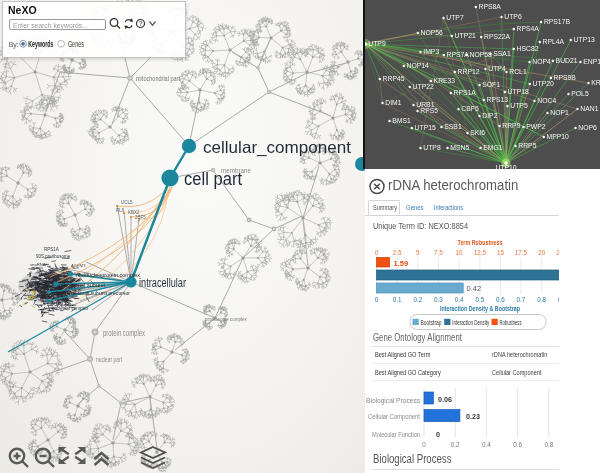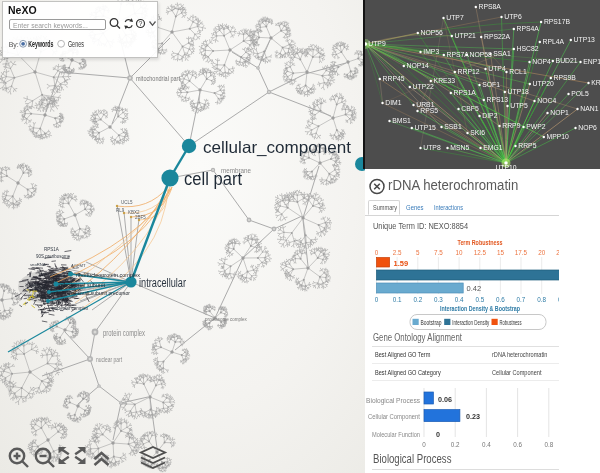--- a/index.html
+++ b/index.html
@@ -129,21 +129,21 @@
 <g stroke="#5a5a5a" stroke-width="2.5" fill="none">
 <path d="M90.5 16 L97.5 10 L104.5 16"></path>
         <path d="M90.5 22 L97.5 16 L104.5 22"></path>
 </g>
 <g stroke="#4f4f4f" stroke-width="1.9" fill="none">
 <path d="M149 4 L161 9.5 L149 15 L137 9.5 Z"></path>
 <path d="M137 14.5 L149 20 L161 14.5"></path>
 <path d="M137 19.5 L149 25 L161 19.5"></path>
 </g>
 </svg>
-<div style="position:absolute;left:2px;top:1px;width:156px;height:57px;background:rgba(255,255,255,.93);border:1px solid #c2c2c0;box-shadow:1px 2px 3px rgba(0,0,0,.12)">
+<div style="position:absolute;left:2px;top:1px;width:184px;height:57px;background:rgba(255,255,255,.93);border:1px solid #c2c2c0;box-shadow:1px 2px 3px rgba(0,0,0,.12)">
 <div style="position:absolute;left:5px;top:2px;font-size:10.5px;font-weight:bold;color:#111">NeXO</div>
 <div style="position:absolute;left:6px;top:17px;width:97px;height:11px;border:1px solid #9a9a9a;background:#fff;border-radius:2px"></div>
 <div style="position:absolute;left:10px;top:19px;font-size:8px;color:#999;transform:scaleX(.85);transform-origin:left">Enter search keywords...</div>
 <svg width="48" height="14" viewBox="0 0 48 14" style="position:absolute;left:106px;top:15px">
 <g stroke="#333" stroke-width="1.3" fill="none">
 <circle cx="5" cy="5.5" r="3.8"></circle>
           <line x1="8" y1="8.5" x2="11" y2="11.5"></line>
 </g>
 <g stroke="#333" stroke-width="1.2" fill="none">
 <path d="M16.2 5 A3.6 3.6 0 0 1 22.6 4.2"></path>

